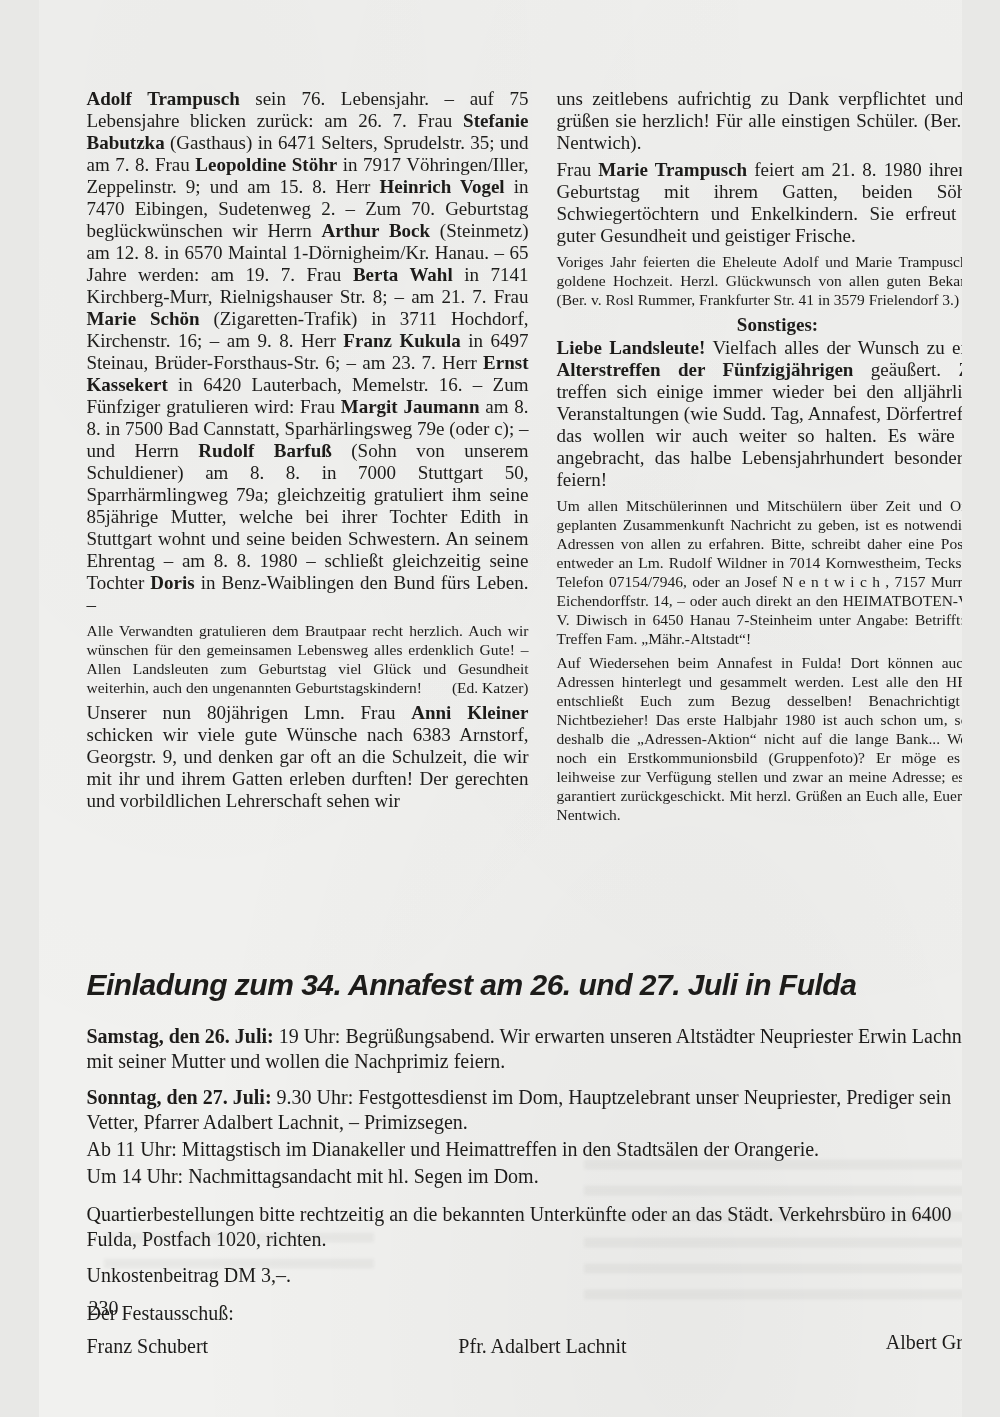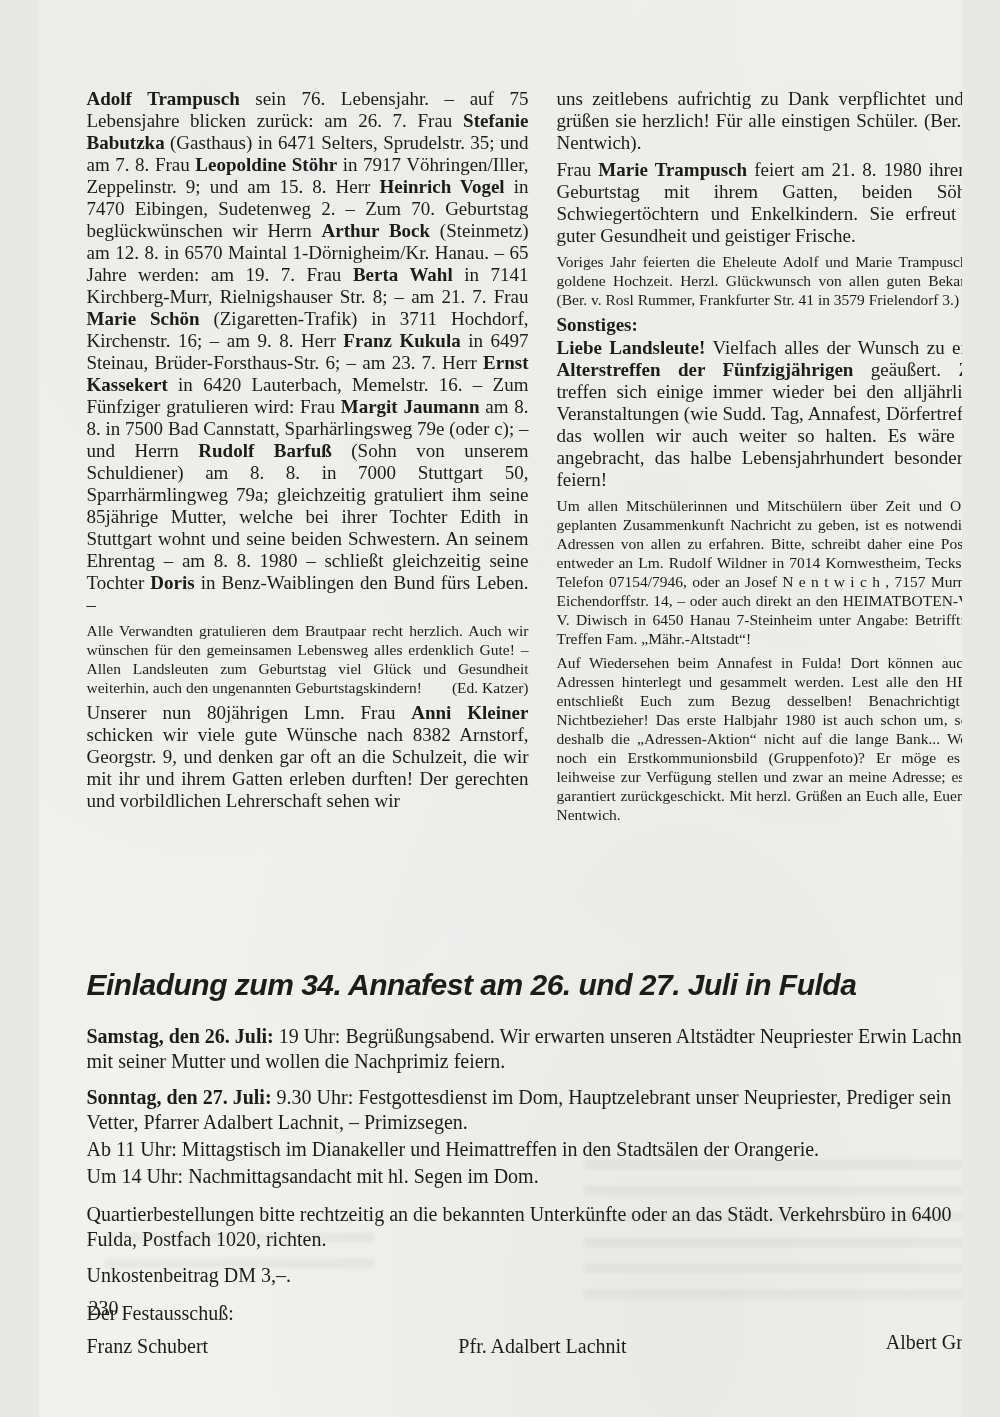--- a/index.html
+++ b/index.html
@@ -34,20 +34,21 @@
   }
   .small{
     font-size:15.5px;line-height:19px;
     text-align:justify;
     margin-bottom:5px;
     hyphens:auto;
   }
   .section-heading{
     font-size:19px;line-height:22px;font-weight:bold;
     margin:4px 0 1px 0;
+    text-align:center;
   }
   b{font-weight:bold;}
   .pull-right{float:right;}
   .invite-title{
     position:absolute;left:48px;top:968px;width:912px;
     margin:0;
     font-family:"Liberation Sans", sans-serif;
     font-weight:bold;font-style:italic;
     font-size:30px;line-height:34px;letter-spacing:-0.5px;
     white-space:nowrap;
@@ -81,21 +82,21 @@
 </style>
 </head>
 <body>
 
 <div class="page">
 
   <div class="columns">
     <div class="col">
       <p class="body"><b>Adolf Trampusch</b><span> sein 76. Lebensjahr. – auf 75 Lebensjahre blicken zurück: am 26. 7. Frau </span><b>Stefanie Babutzka</b><span> (Gasthaus) in 6471 Selters, Sprudelstr. 35; und am 7. 8. Frau </span><b>Leopoldine Stöhr</b><span> in 7917 Vöhringen/Iller, Zeppelinstr. 9; und am 15. 8. Herr </span><b>Heinrich Vogel</b><span> in 7470 Eibingen, Sudetenweg 2. – Zum 70. Geburtstag beglückwünschen wir Herrn </span><b>Arthur Bock</b><span> (Steinmetz) am 12. 8. in 6570 Maintal 1-Dörnigheim/Kr. Hanau. – 65 Jahre werden: am 19. 7. Frau </span><b>Berta Wahl</b><span> in 7141 Kirchberg-Murr, Rielnigshauser Str. 8; – am 21. 7. Frau </span><b>Marie Schön</b><span> (Zigaretten-Trafik) in 3711 Hochdorf, Kirchenstr. 16; – am 9. 8. Herr </span><b>Franz Kukula</b><span> in 6497 Steinau, Brüder-Forsthaus-Str. 6; – am 23. 7. Herr </span><b>Ernst Kassekert</b><span> in 6420 Lauterbach, Memelstr. 16. – Zum Fünfziger gratulieren wird: Frau </span><b>Margit Jaumann</b><span> am 8. 8. in 7500 Bad Cannstatt, Sparhärlingsweg 79e (oder c); – und Herrn </span><b>Rudolf Barfuß</b><span> (Sohn von unserem Schuldiener) am 8. 8. in 7000 Stuttgart 50, Sparrhärmlingweg 79a; gleichzeitig gratuliert ihm seine 85jährige Mutter, welche bei ihrer Tochter Edith in Stuttgart wohnt und seine beiden Schwestern. An seinem Ehrentag – am 8. 8. 1980 – schließt gleichzeitig seine Tochter </span><b>Doris</b><span> in Benz-Waiblingen den Bund fürs Leben. –</span></p>
       <p class="small"><span>Alle Verwandten gratulieren dem Brautpaar recht herzlich. Auch wir wünschen für den gemeinsamen Lebensweg alles erdenklich Gute! – Allen Landsleuten zum Geburtstag viel Glück und Gesundheit weiterhin, auch den ungenannten Geburtstagskindern! </span><span class="pull-right">(Ed. Katzer)</span></p>
-      <p class="body"><span>Unserer nun 80jährigen Lmn. Frau </span><b>Anni Kleiner</b><span> schicken wir viele gute Wünsche nach 8382 Arnstorf, Georgstr. 9, und denken gar oft an die Schulzeit, die wir mit ihr und ihrem Gatten erleben durften! Der gerechten und vorbildlichen Lehrerschaft sehen wir</span></p>
+      <p class="body"><span>Unserer nun 80jährigen Lmn. Frau </span><b>Anni Kleiner</b><span> schicken wir viele gute Wünsche nach 6383 Arnstorf, Georgstr. 9, und denken gar oft an die Schulzeit, die wir mit ihr und ihrem Gatten erleben durften! Der gerechten und vorbildlichen Lehrerschaft sehen wir</span></p>
     </div>
     <div class="col">
       <p class="body"><span>uns zeitlebens aufrichtig zu Dank verpflichtet und wir grüßen sie herzlich! Für alle einstigen Schüler. (Ber. v. J. Nentwich).</span></p>
       <p class="body"><span>Frau </span><b>Marie Trampusch</b><span> feiert am 21. 8. 1980 ihren 80. Geburtstag mit ihrem Gatten, beiden Söhnen, Schwiegertöchtern und Enkelkindern. Sie erfreut sich guter Gesundheit und geistiger Frische.</span></p>
       <p class="small"><span>Voriges Jahr feierten die Eheleute Adolf und Marie Trampusch ihre goldene Hochzeit. Herzl. Glückwunsch von allen guten Bekannten. (Ber. v. Rosl Rummer, Frankfurter Str. 41 in 3579 Frielendorf 3.)</span></p>
       <p class="section-heading">Sonstiges:</p>
       <p class="body"><b>Liebe Landsleute!</b><span> Vielfach alles der Wunsch zu einem </span><b>Alterstreffen der Fünfzigjährigen</b><span> geäußert. Zwar treffen sich einige immer wieder bei den alljährlichen Veranstaltungen (wie Sudd. Tag, Annafest, Dörfertreffen); das wollen wir auch weiter so halten. Es wäre aber angebracht, das halbe Lebensjahrhundert besonders zu feiern!</span></p>
       <p class="small"><span>Um allen Mitschülerinnen und Mitschülern über Zeit und Ort der geplanten Zusammenkunft Nachricht zu geben, ist es notwendig, die Adressen von allen zu erfahren. Bitte, schreibt daher eine Postkarte entweder an Lm. Rudolf Wildner in 7014 Kornwestheim, Teckstr. 33, Telefon 07154/7946, oder an Josef N e n t w i c h , 7157 Murrhardt, Eichendorffstr. 14, – oder auch direkt an den HEIMATBOTEN-Verlag V. Diwisch in 6450 Hanau 7-Steinheim unter Angabe: Betrifft: 50er Treffen Fam. „Mähr.-Altstadt“!</span></p>
       <p class="small"><span>Auf Wiedersehen beim Annafest in Fulda! Dort können auch die Adressen hinterlegt und gesammelt werden. Lest alle den HB und entschließt Euch zum Bezug desselben! Benachrichtigt alle Nichtbezieher! Das erste Halbjahr 1980 ist auch schon um, schiebt deshalb die „Adressen-Aktion“ nicht auf die lange Bank... Wer hat noch ein Erstkommunionsbild (Gruppenfoto)? Er möge es bitte leihweise zur Verfügung stellen und zwar an meine Adresse; es wird garantiert zurückgeschickt. Mit herzl. Grüßen an Euch alle, Euer Josef Nentwich.</span></p>
     </div>

